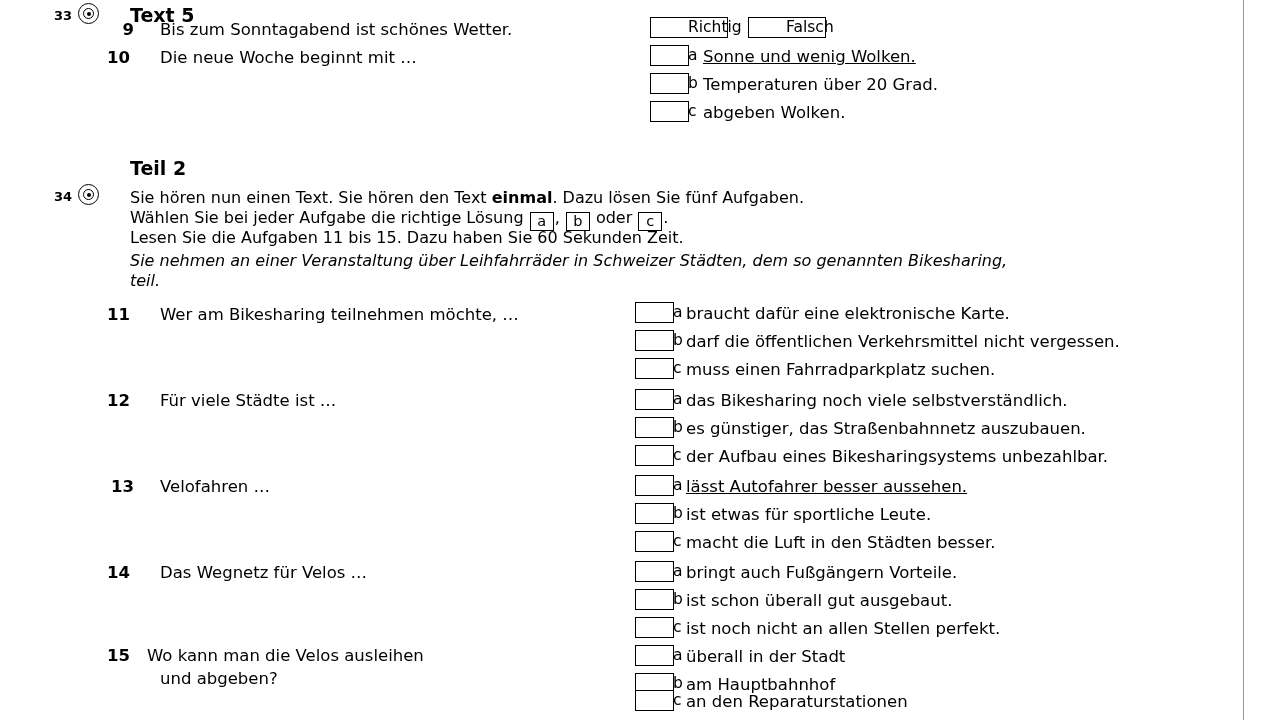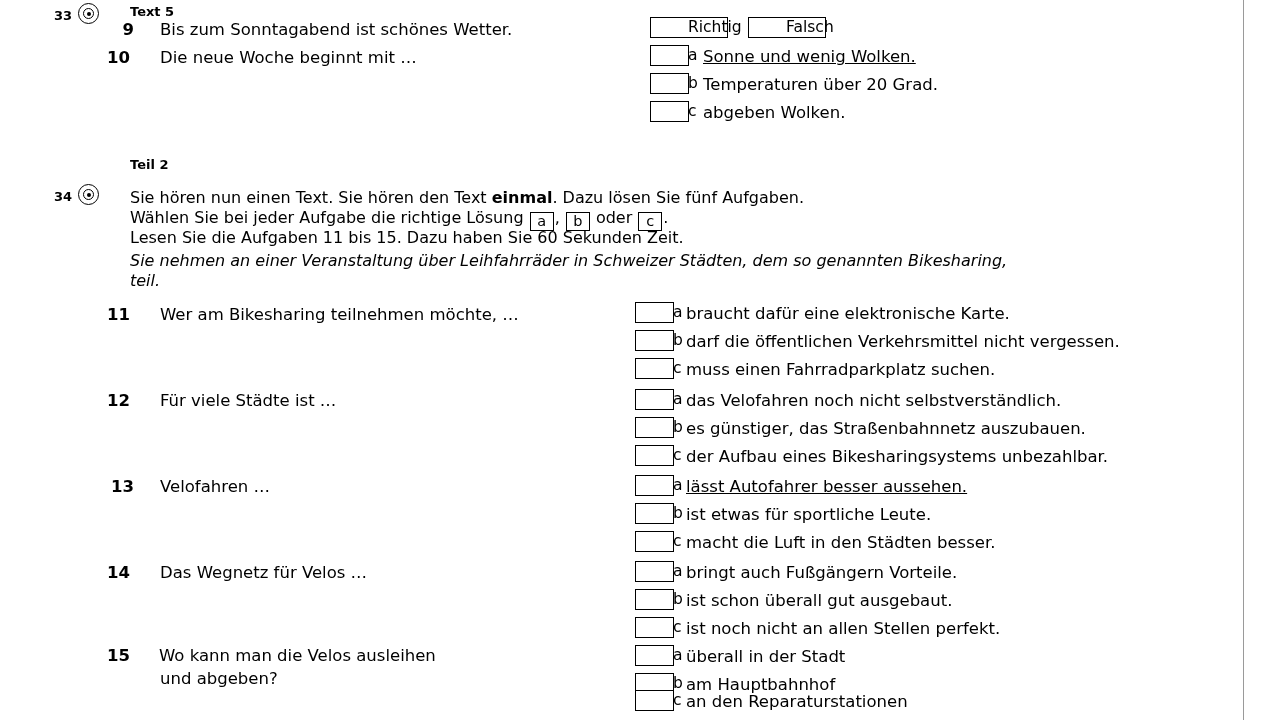--- a/index.html
+++ b/index.html
@@ -66,21 +66,21 @@
     height: 4px;
     margin-left: -2px;
     margin-top: -2px;
     background: #000;
     border-radius: 50%;
   }
 
   .abs { position: absolute; }
 
   .heading {
-    font-size: 13px;
+    font-size: 19px;
     font-weight: bold;
   }
   .qnum {
     font-size: 16.5px;
     font-weight: bold;
     text-align: right;
     width: 26px;
   }
   .qtext {
     font-size: 16.5px;
@@ -187,21 +187,21 @@
   <div class="optbox" style="left:635px; top:330px;">b</div>
   <div class="optlabel" style="left:686px; top:332px;">darf die öffentlichen Verkehrsmittel nicht vergessen.</div>
 
   <div class="optbox" style="left:635px; top:358px;">c</div>
   <div class="optlabel" style="left:686px; top:360px;">muss einen Fahrradparkplatz suchen.</div>
 
   <div class="qnum abs" style="left:104px; top:391px;">12</div>
   <div class="qtext abs" style="left:160px; top:391px;">Für viele Städte ist …</div>
 
   <div class="optbox" style="left:635px; top:389px;">a</div>
-  <div class="optlabel" style="left:686px; top:391px;">das Velofahren noch nicht selbstverständlich.</div>
+  <div class="optlabel" style="left:686px; top:391px;">das Bikesharing noch viele selbstverständlich.</div>
 
   <div class="optbox" style="left:635px; top:417px;">b</div>
   <div class="optlabel" style="left:686px; top:419px;">es günstiger, das Straßenbahnnetz auszubauen.</div>
 
   <div class="optbox" style="left:635px; top:445px;">c</div>
   <div class="optlabel" style="left:686px; top:447px;">der Aufbau eines Bikesharingsystems unbezahlbar.</div>
 
   <div class="qnum abs" style="left:108px; top:477px;">13</div>
   <div class="qtext abs" style="left:160px; top:477px;text-align:center;">Velofahren …</div>
 
@@ -220,21 +220,21 @@
   <div class="optbox" style="left:635px; top:561px;">a</div>
   <div class="optlabel" style="left:686px; top:563px;">bringt auch Fußgängern Vorteile.</div>
 
   <div class="optbox" style="left:635px; top:589px;">b</div>
   <div class="optlabel" style="left:686px; top:591px;">ist schon überall gut ausgebaut.</div>
 
   <div class="optbox" style="left:635px; top:617px;">c</div>
   <div class="optlabel" style="left:686px; top:619px;">ist noch nicht an allen Stellen perfekt.</div>
 
   <div class="qnum abs" style="left:104px; top:646px;">15</div>
-  <div class="qtext abs" style="left:159px; top:646px;">Wo kann man die Velos ausleihen</div>
+  <div class="qtext abs" style="left:147px; top:646px;">Wo kann man die Velos ausleihen</div>
   <div class="qtext abs" style="left:160px; top:669px;">und abgeben?</div>
 
   <div class="optbox" style="left:635px; top:645px;">a</div>
   <div class="optlabel" style="left:686px; top:647px;">überall in der Stadt</div>
 
   <div class="optbox" style="left:635px; top:673px;">b</div>
   <div class="optlabel" style="left:686px; top:675px;">am Hauptbahnhof</div>
 
   <div class="optbox" style="left:635px; top:690px;">c</div>
   <div class="optlabel" style="left:686px; top:692px;">an den Reparaturstationen</div>

